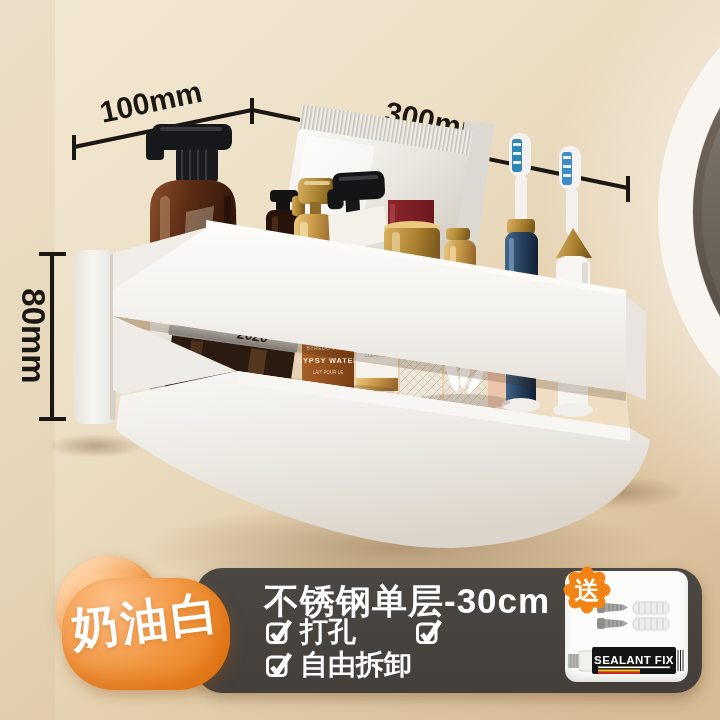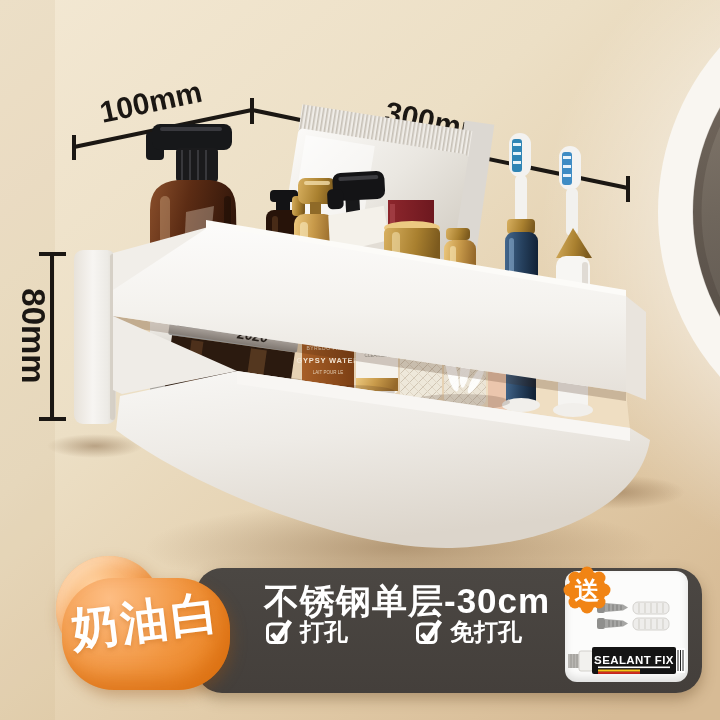--- a/index.html
+++ b/index.html
@@ -12,21 +12,21 @@
   .banner-panel{position:absolute;left:196px;top:568px;width:506px;height:125px;
     background:linear-gradient(180deg,#4b4743,#443f3b);border-radius:26px;
     box-shadow:0 6px 14px rgba(90,60,25,.35);z-index:2;}
   .banner-title{position:absolute;left:68px;top:10px;font-size:35px;font-weight:bold;
     color:#fff;letter-spacing:1px;white-space:nowrap;}
   .features{position:absolute;left:70px;top:52px;display:grid;
     grid-template-columns:150px 240px;row-gap:9px;}
   .feature{display:flex;align-items:center;gap:10px;height:24px;}
   .checkbox{width:24px;height:24px;display:inline-block;}
   .checkbox svg{overflow:visible;display:block;}
-  .feature-label{font-size:24px;font-weight:bold;color:#fff;white-space:nowrap;}
+  .feature-label{font-size:28px;font-weight:bold;color:#fff;white-space:nowrap;}
   
   .cloud{position:absolute;left:56px;top:556px;width:176px;height:136px;z-index:3;
     filter:drop-shadow(3px 6px 7px rgba(150,80,20,.35));}
   .cloud::before{content:"";position:absolute;left:0;top:0;width:106px;height:106px;
     border-radius:50%;
     background:radial-gradient(circle at 36% 30%,#ffd3a2,#f49a4a 55%,#ec8526 100%);
     box-shadow:inset -10px -12px 16px rgba(215,105,10,.55), inset 8px 8px 12px rgba(255,235,210,.55);}
   .cloud::after{content:"";position:absolute;left:6px;top:22px;width:168px;height:112px;
     border-radius:52px;
     background:radial-gradient(circle at 28% 18%,#fdbd83,#f1953f 52%,#e67a14 100%);
@@ -335,21 +335,29 @@
         </span>
         <span class="feature-label">打孔</span>
       </div>
       <div class="feature">
         <span class="checkbox">
           <svg width="24" height="24" viewBox="0 0 24 24">
               <rect x="1.5" y="4" width="18.5" height="18.5" rx="4" fill="none" stroke="#fff" stroke-width="3"></rect>
               <polyline points="6,14 11,20 24,1" fill="none" stroke="#fff" stroke-width="5"></polyline>
             </svg>
         </span>
-        <span class="feature-label">免打孔</span>
+      </div>
+      <div class="feature">
+        <span class="checkbox">
+          <svg width="24" height="24" viewBox="0 0 24 24">
+              <rect x="1.5" y="4" width="18.5" height="18.5" rx="4" fill="none" stroke="#fff" stroke-width="3"></rect>
+              <polyline points="6,14 11,20 24,1" fill="none" stroke="#fff" stroke-width="5"></polyline>
+            </svg>
+        </span>
+        <span class="feature-label">自由拆卸</span>
       </div>
     </div>
 
     <div class="gift-card">
       <svg class="hardware" width="123" height="111" viewBox="0 0 123 111">
         <g>
           <rect x="32" y="31" width="8" height="11" rx="2" fill="#8f8f8d"></rect>
           <polygon points="40,32 58,33.5 63,36.5 58,39.5 40,41" fill="#a6a6a4"></polygon>
           <g stroke="#7c7c7a" stroke-width="1">
               <line x1="44" y1="33" x2="44" y2="40"></line>

